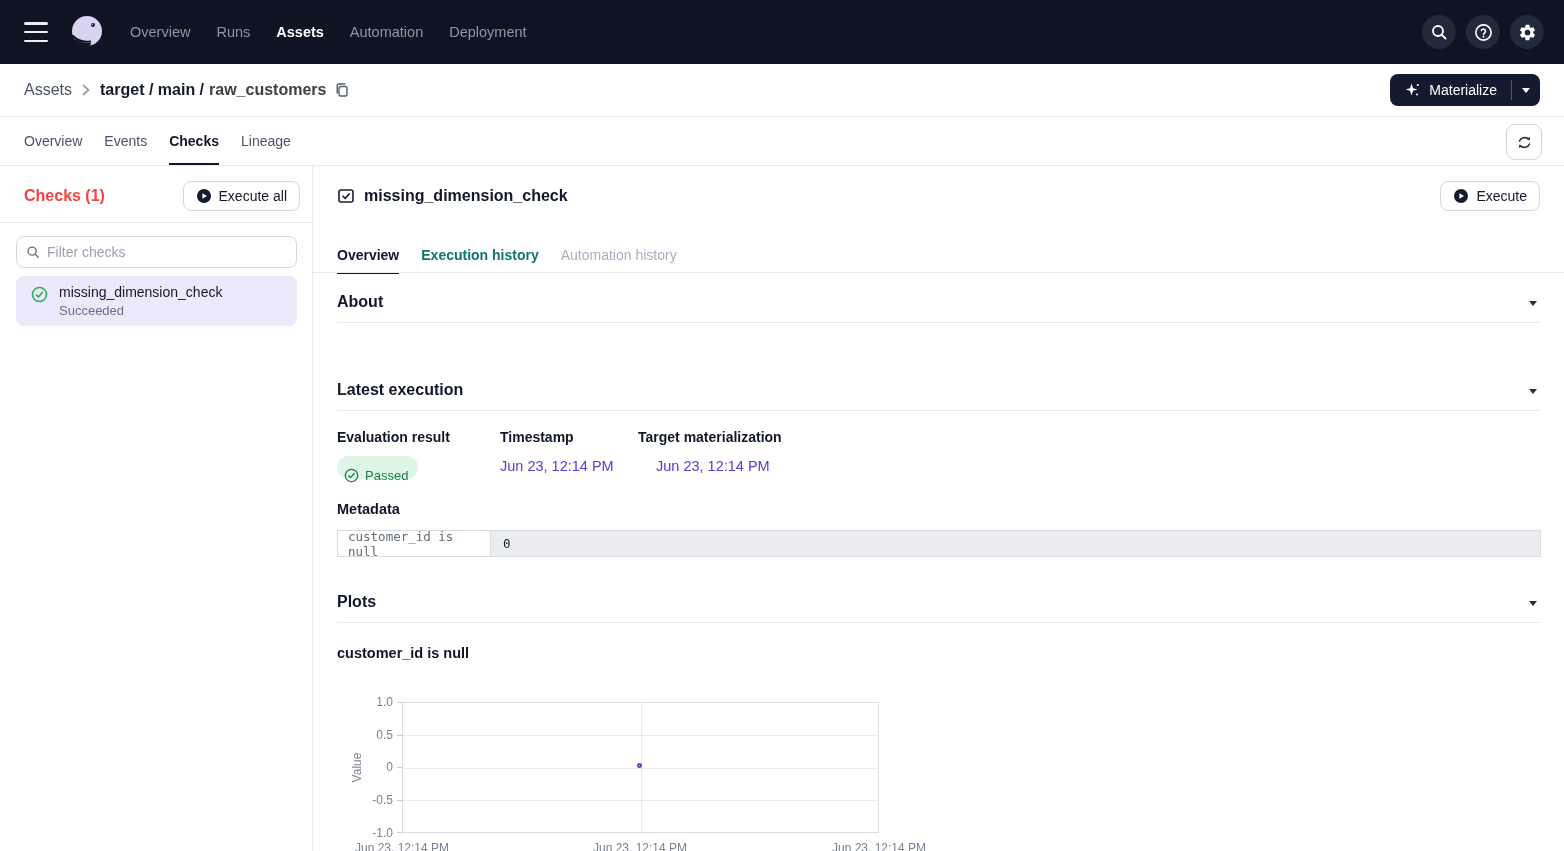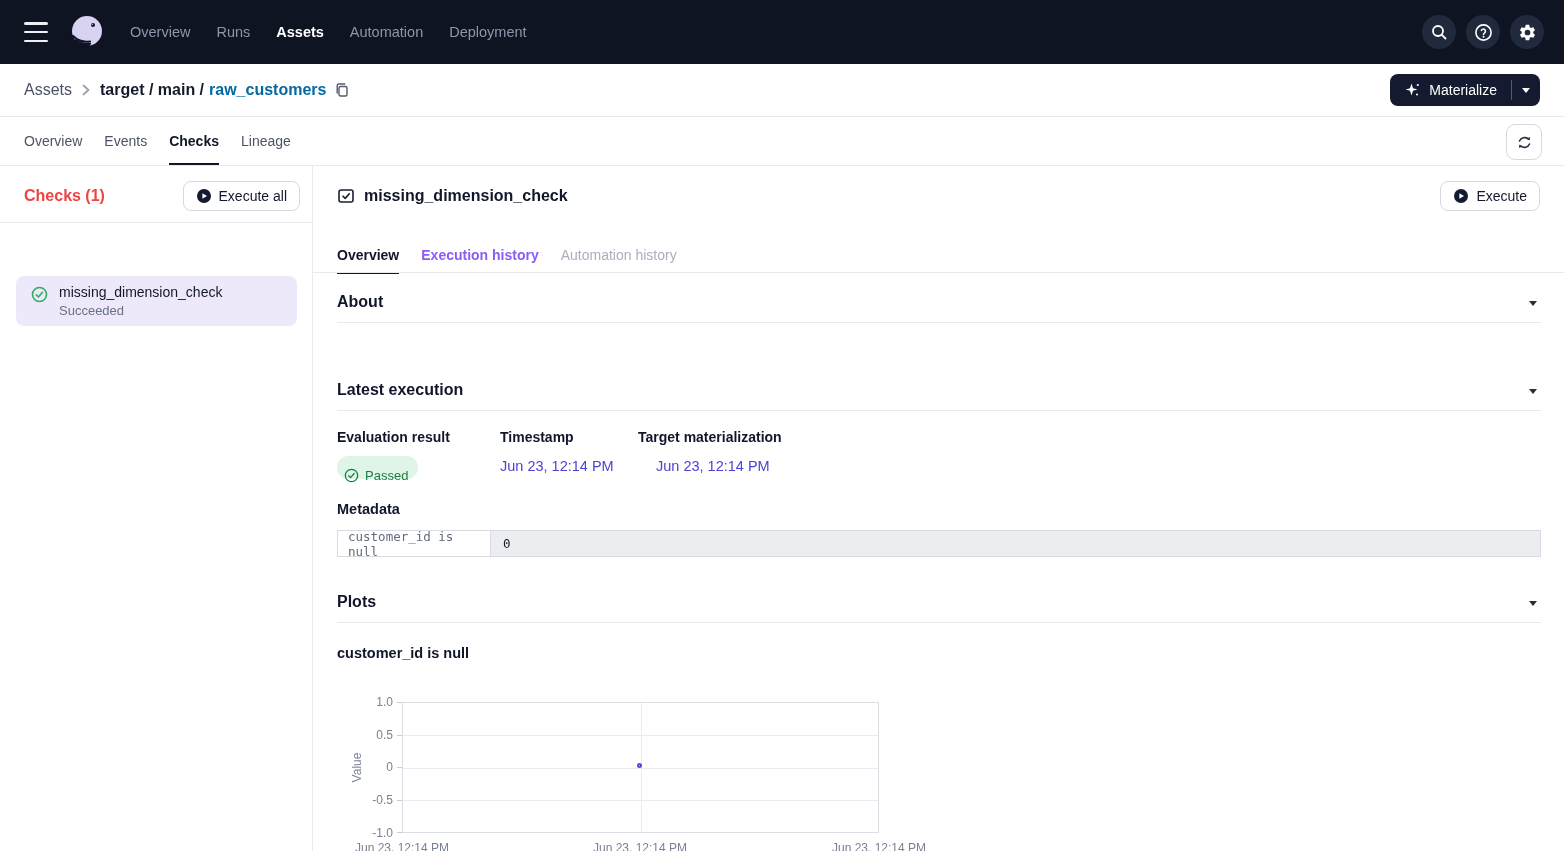--- a/index.html
+++ b/index.html
@@ -15,21 +15,21 @@
   .topnav-link { font-size:14.5px; color:#8E96AB; font-weight:500; cursor:pointer; }
   .topnav-link.active { color:#FFFFFF; font-weight:700; }
   .topnav-spacer { flex:1; }
   .nav-icon-btn { width:34px; height:34px; border-radius:50%; background:#212A3C; display:flex; align-items:center; justify-content:center; margin-left:10px; cursor:pointer; }
 
   
   .crumb-row { height:53px; display:flex; align-items:center; padding:0 24px; border-bottom:1px solid #E8EAEE; }
   .crumb-root { font-size:16px; color:#4A5066; cursor:pointer; }
   .crumb-sep { margin:0 10px; display:flex; align-items:center; }
   .crumb-path { font-size:16px; font-weight:600; color:#151A2C; }
-  .crumb-asset { font-size:16px; font-weight:700; color:#0369a1; margin-left:5px; }
+  .crumb-asset { font-size:16px; font-weight:700; color:#404040; margin-left:5px; }
   .copy-btn { margin-left:8px; background:none; border:none; cursor:pointer; display:flex; }
   .crumb-spacer { flex:1; }
   .materialize { display:flex; align-items:stretch; background:#141B30; border-radius:8px; overflow:hidden; height:32px; cursor:pointer; }
   .materialize-main { display:flex; align-items:center; gap:8px; padding:0 14px; color:#fff; font-size:14px; font-weight:500; }
   .materialize-sep { width:1px; background:rgba(255,255,255,.28); margin:6px 0; }
   .materialize-caret { width:28px; display:flex; align-items:center; justify-content:center; }
   .caret-down-white { width:0; height:0; border-left:4px solid transparent; border-right:4px solid transparent; border-top:5px solid #fff; }
 
   
   .asset-tabs-row { height:49px; position:relative; border-bottom:1px solid #E8EAEE; display:flex; align-items:center; padding:0 24px; gap:22px; }
@@ -54,21 +54,21 @@
   .check-item { position:absolute; top:110px; left:16px; width:281px; height:50px; background:#EDE9FB; border-radius:8px; padding:8px 10px 0 15px; display:flex; gap:11px; cursor:pointer; }
   .check-item .texts { display:flex; flex-direction:column; gap:3px; }
   .check-item-name { font-size:14px; color:#14182B; }
   .check-item-status { font-size:13px; color:#6A7187; }
 
   
   .detail-header { position:absolute; top:15px; left:24px; right:24px; height:30px; display:flex; align-items:center; }
   .detail-title-wrap { display:flex; align-items:center; gap:9px; flex:1; }
   .detail-title { font-size:16px; font-weight:700; color:#11162A; }
   .detail-tabs { position:absolute; top:71px; left:24px; height:36px; display:flex; gap:22px; align-items:center; }
-  .dtab { font-size:14px; font-weight:600; color:#8b5cf6; cursor:pointer; height:36px; display:flex; align-items:center; position:relative; }
+  .dtab { font-size:14px; font-weight:600; color:#0f766e; cursor:pointer; height:36px; display:flex; align-items:center; position:relative; }
   .dtab.active { color:#11162A; font-weight:700; }
   .dtab.active::after { content:""; position:absolute; left:0; right:0; bottom:-1px; height:2.5px; background:#11162A; }
   .dtab.disabled { color:#A9AFBF; font-weight:500; }
   .main-tabs-line { position:absolute; top:106px; left:0; right:0; border-top:1px solid #E8EAEE; }
 
   .section-h { position:absolute; left:24px; font-size:16px; font-weight:700; color:#11162A; }
   .section-caret { position:absolute; right:27px; width:0; height:0; border-left:4.5px solid transparent; border-right:4.5px solid transparent; border-top:5.5px solid #262D3F; cursor:pointer; }
   .hdivider { position:absolute; left:24px; right:23px; border-top:1px solid #E8EAEE; }
   .body-text { position:absolute; left:24px; font-size:14px; color:#1B2134; }
 
@@ -194,20 +194,27 @@
       <span class="panel-title">Checks (1)</span>
       <button class="btn-outline">
         <svg width="16" height="16" viewBox="0 0 16 16">
           <circle cx="8" cy="8" r="7" fill="#141B30"></circle>
           <path d="M6.4 5.2 L11 8 L6.4 10.8 Z" fill="#fff"></path>
         </svg>
         <span>Execute all</span>
       </button>
     </div>
     <div class="panel-divider"></div>
+    <div class="filter-box">
+      <svg width="14" height="14" viewBox="0 0 16 16">
+        <circle cx="7" cy="7" r="4.6" stroke="#6A7187" stroke-width="1.6" fill="none"></circle>
+        <line x1="10.6" y1="10.6" x2="14" y2="14" stroke="#6A7187" stroke-width="1.6" stroke-linecap="round"></line>
+      </svg>
+      <input type="text" placeholder="Filter checks" style="">
+    </div>
     <div class="check-item">
       <svg width="17" height="17" viewBox="0 0 16 16" style="margin-top:2px">
         <circle cx="8" cy="8" r="6.6" stroke="#2EAD62" stroke-width="1.5" fill="none"></circle>
         <path d="M5 8.3 l2 2 l3.8 -4.4" stroke="#2EAD62" stroke-width="1.5" fill="none" stroke-linecap="round" stroke-linejoin="round"></path>
       </svg>
       <div class="texts">
         <span class="check-item-name">missing_dimension_check</span>
         <span class="check-item-status">Succeeded</span>
       </div>
     </div>

